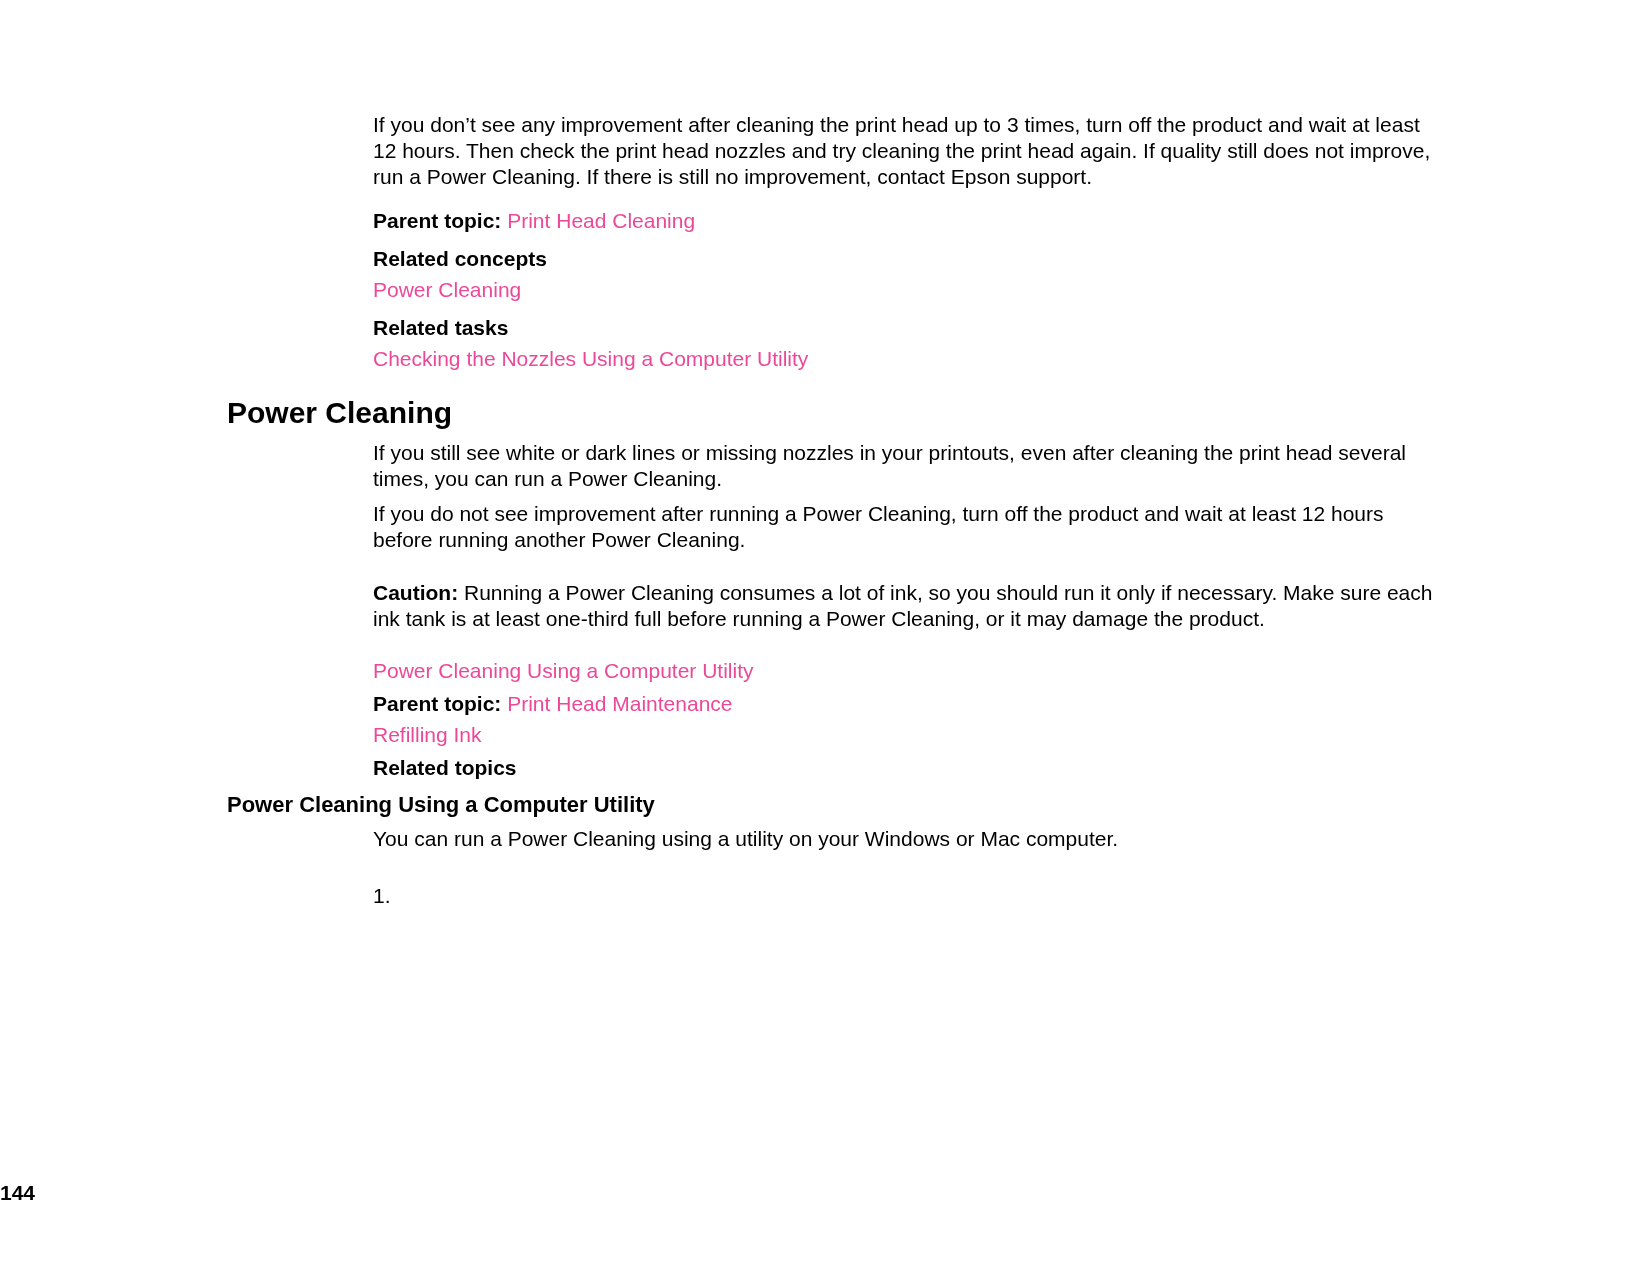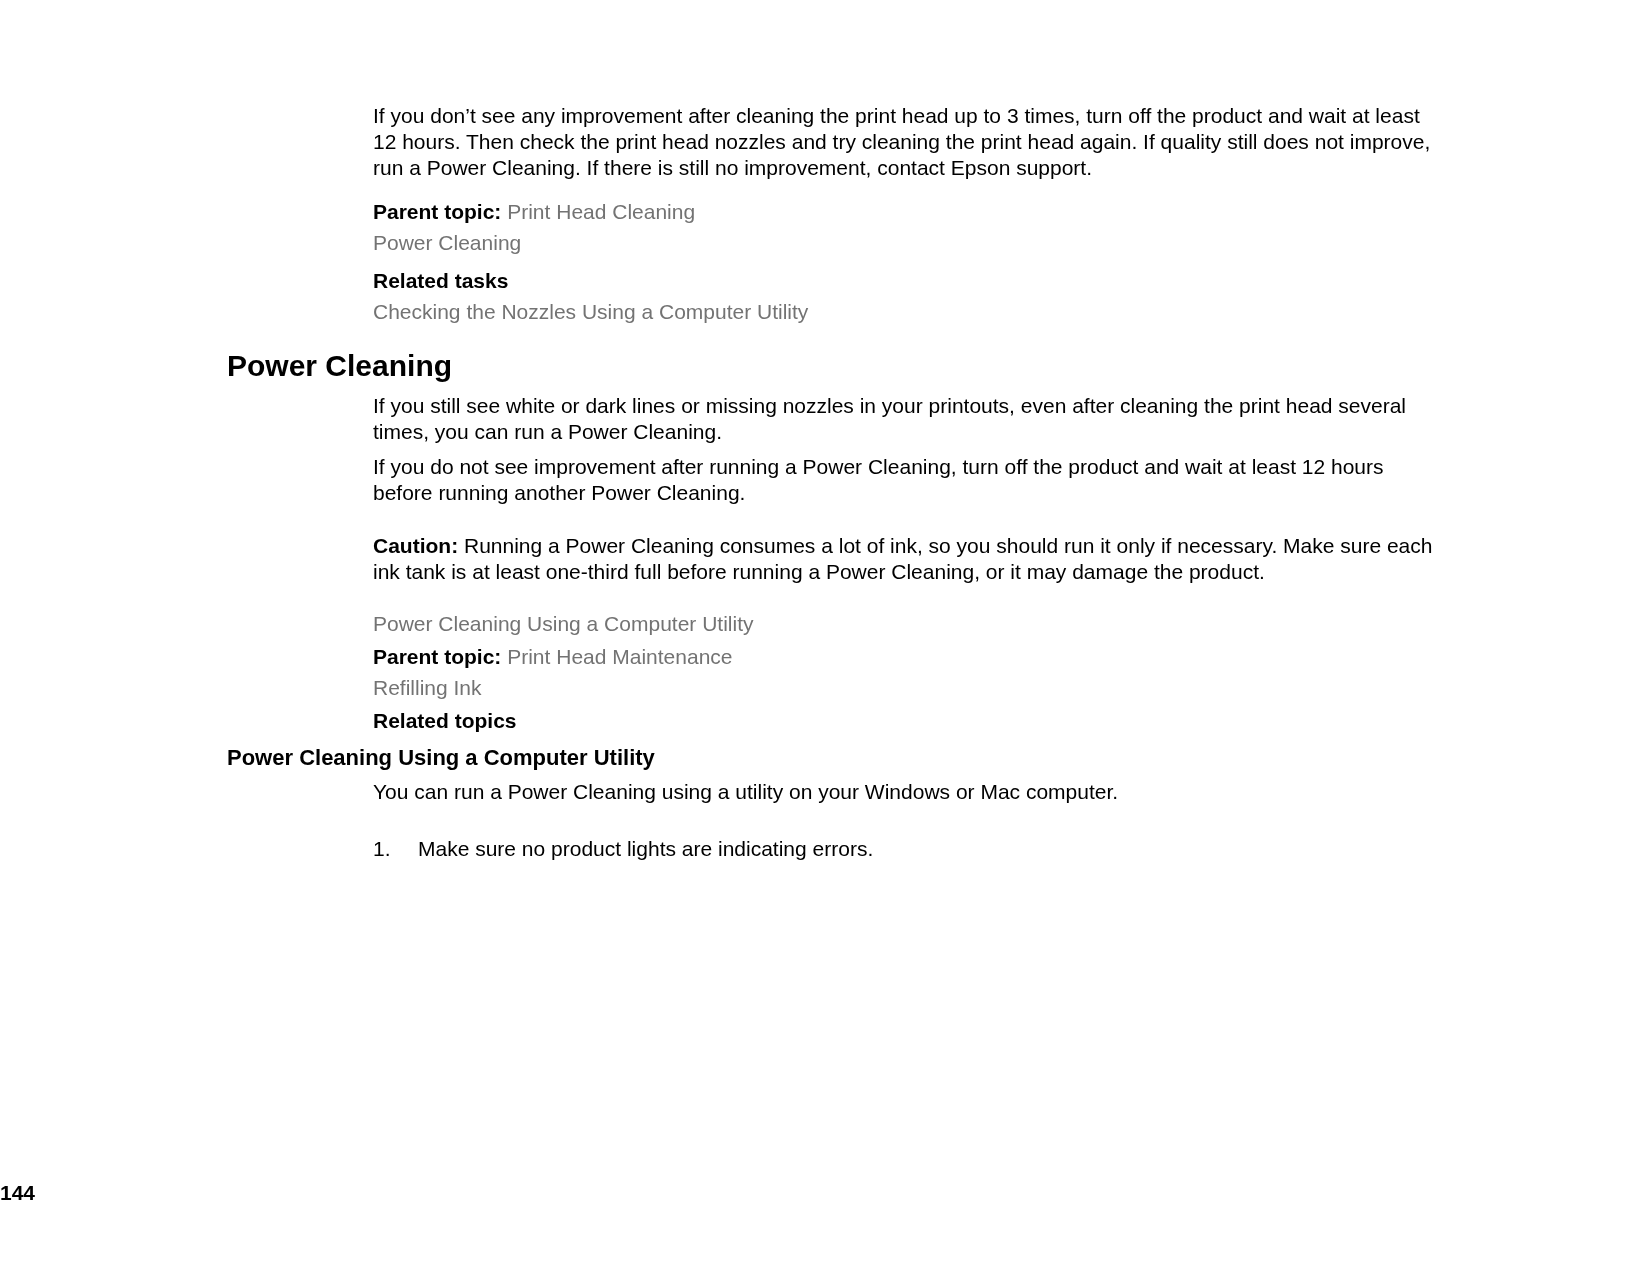--- a/index.html
+++ b/index.html
@@ -9,25 +9,25 @@
     height: 1275px;
     background: #ffffff;
     color: #000000;
     font-family: "Liberation Sans", sans-serif;
     font-size: 21px;
     position: relative;
     overflow: hidden;
   }
   .content { padding-top: 103px; }
   p { margin: 0; }
-  .indent { margin-left: 373px; }
+  .indent { margin-left: 373px; margin-top: 9px; }
   .body-text { width: 1068px; line-height: 26px; }
   .line { line-height: 26px; }
   .b { font-weight: bold; }
-  .link { color: #737373; text-decoration: none; cursor: pointer; }
+  .link { color: #ec4899; text-decoration: none; cursor: pointer; }
   h1.sec {
     margin: 24px 0 0 227px;
     font-size: 30px;
     line-height: 34px;
     font-weight: bold;
   }
   h2.subsec {
     margin: 10px 0 0 227px;
     font-size: 22px;
     line-height: 28px;
@@ -61,20 +61,21 @@
 </style>
 </head>
 <body>
 
 <div class="content">
 
   <p class="body-text indent">If you don’t see any improvement after cleaning the print head up to 3 times, turn off the product and wait at least 12 hours. Then check the print head nozzles and try cleaning the print head again. If quality still does not improve, run a Power Cleaning. If there is still no improvement, contact Epson support.</p>
 
   <p class="line indent mt18"><span class="b">Parent topic:</span> <a class="link">Print Head Cleaning</a></p>
 
+  <p class="line indent b mt12">Related concepts</p>
 
   <p class="line indent mt5"><a class="link">Power Cleaning</a></p>
 
   <p class="line indent b mt12">Related tasks</p>
 
 
   <p class="line indent mt5"><a class="link">Checking the Nozzles Using a Computer Utility</a></p>
 
   <h1 class="sec">Power Cleaning</h1>
 
@@ -93,18 +94,17 @@
 
   <p class="line indent b mt11">Related topics</p>
 
   <h2 class="subsec">Power Cleaning Using a Computer Utility</h2>
 
   <p class="body-text indent mt7">You can run a Power Cleaning using a utility on your Windows or Mac computer.</p>
 
 
   <div class="step">
     <span class="step-num">1.</span>
-    <span>Make sure no product lights are indicating errors.</span>
   </div>
 
 </div>
 
 <div class="page-num">144</div>
 
 </body></html>

